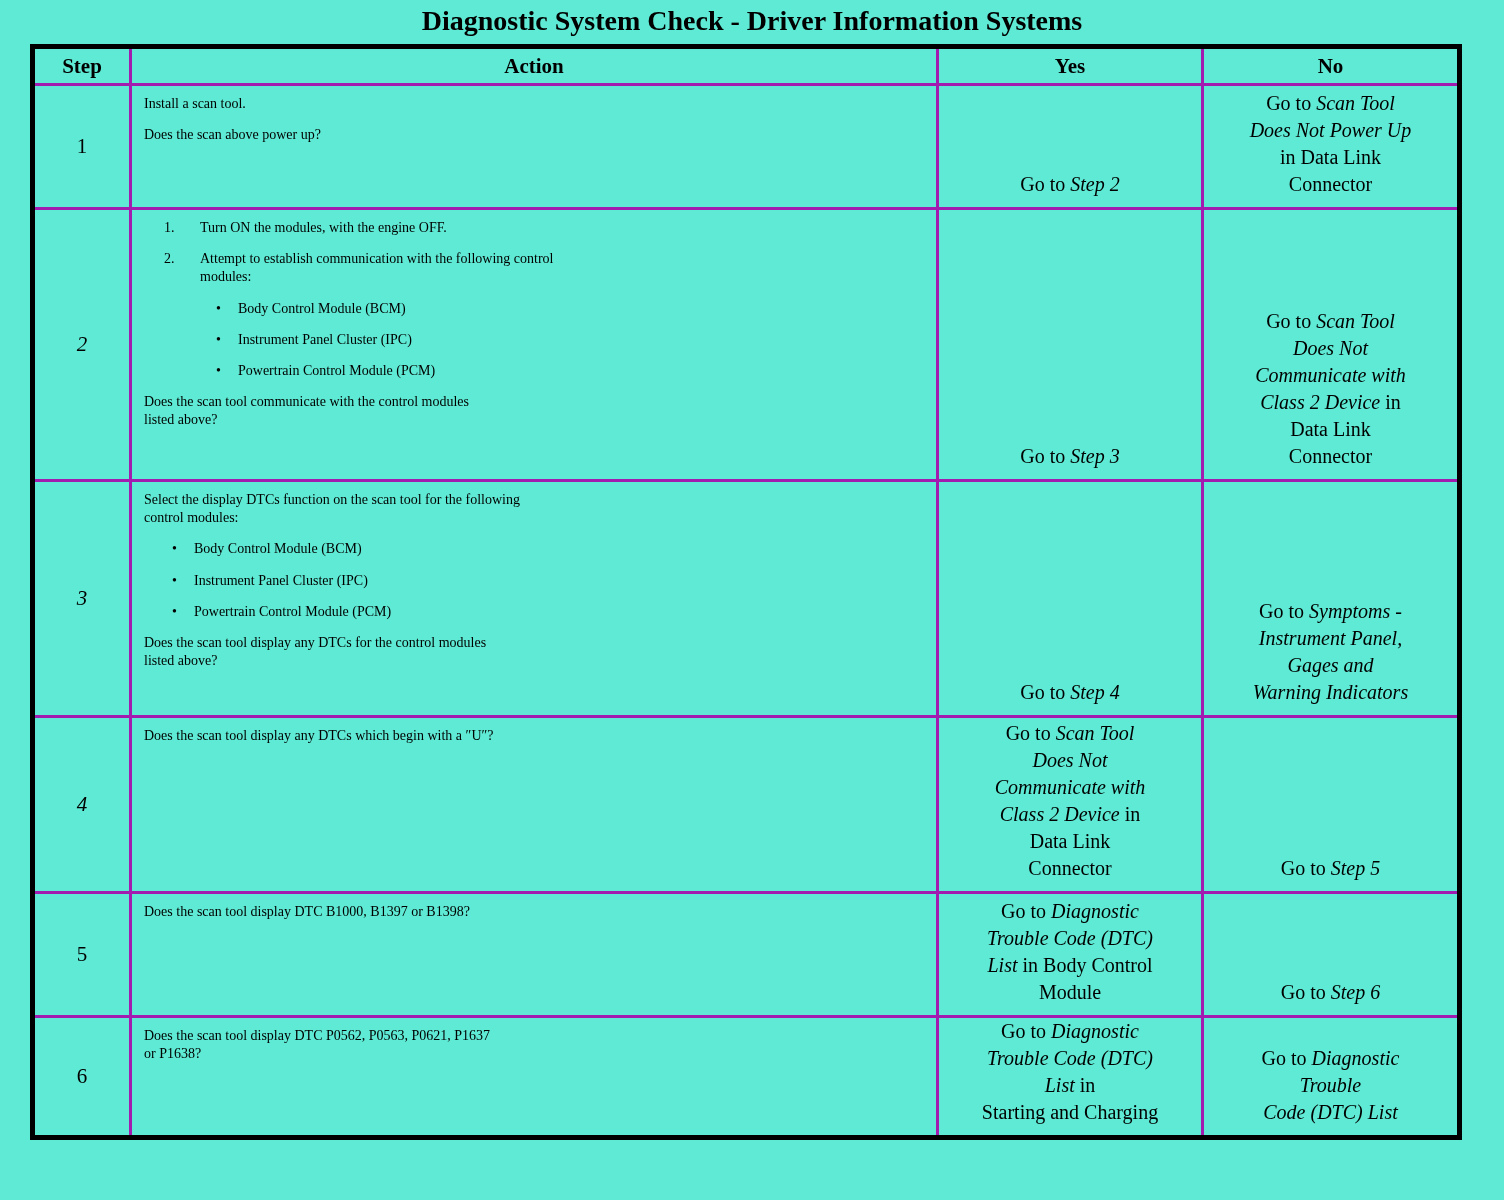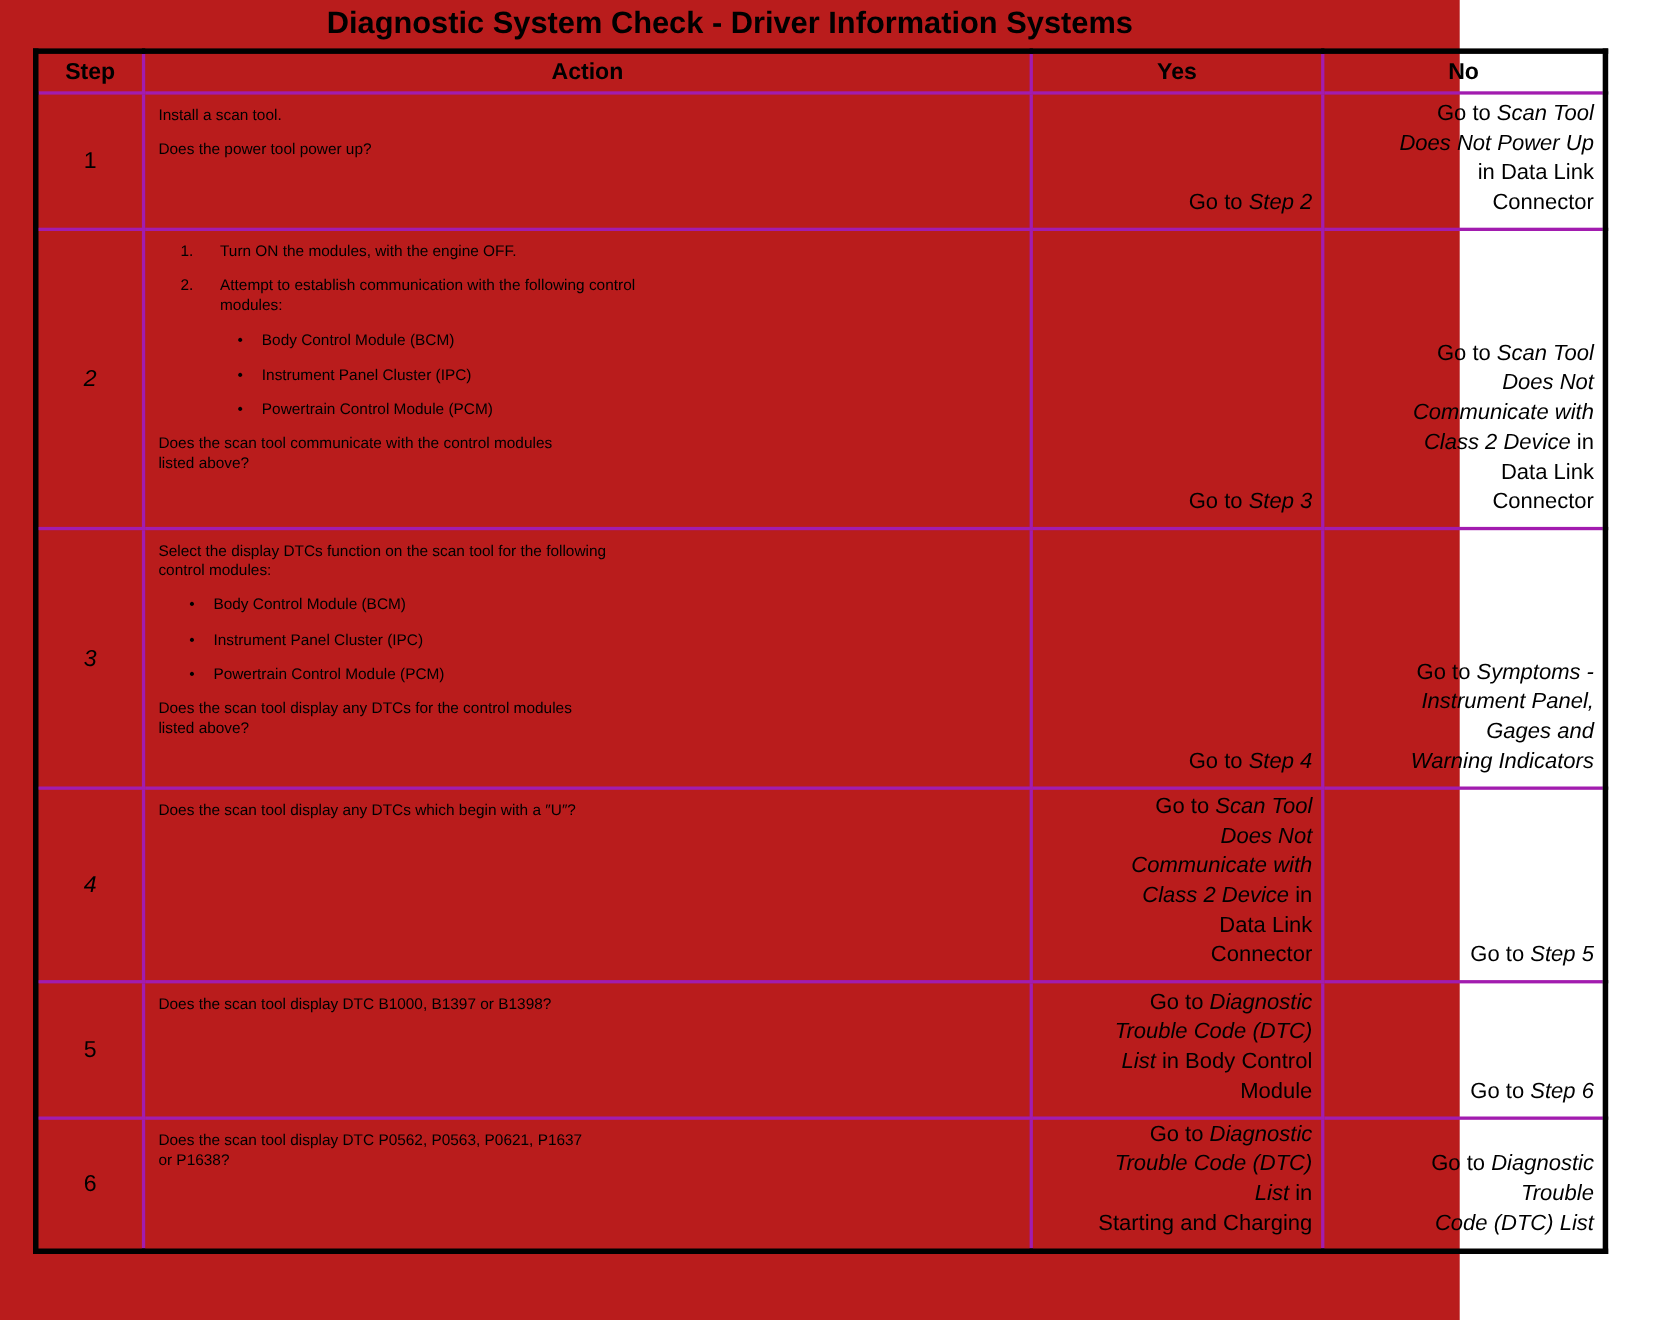--- a/index.html
+++ b/index.html
@@ -1,19 +1,19 @@
 <!DOCTYPE html>
 <html><head>
 <meta charset="utf-8">
 <style>
   html,body { margin:0; padding:0; background:#ffffff; }
   .page {
-    width:1327px; height:1200px; position:relative; box-sizing:border-box;
-    background:#b91c1c; color:#000000;
-    font-family:Liberation Sans, sans-serif;
+    width:1504px; height:1200px; position:relative; box-sizing:border-box;
+    background:#5eead4; color:#000000;
+    font-family:Liberation Serif, serif;
   }
   .title {
     margin:0; padding-top:5px; text-align:center;
     font-size:28px; font-weight:bold; color:#000;
   }
   table.diag {
     position:absolute; left:30px; top:44px; width:1427px;
     border-collapse:collapse; table-layout:fixed;
     border:5px solid #000;
   }
@@ -32,21 +32,21 @@
   .b { font-weight:bold; }
   .it { font-style:italic; }
   td.step {
     text-align:center; vertical-align:middle; font-size:21px; padding:0;
   }
   td.action {
     vertical-align:top; text-align:left; padding:9px 12px;
     font-size:14px; line-height:1.3;
   }
   td.yn {
-    vertical-align:bottom; text-align:right; padding:0 8px 9px;
+    vertical-align:bottom; text-align:center; padding:0 8px 9px;
     font-size:20px; line-height:1.35; white-space:pre-wrap;
   }
   .blk { margin-bottom:13px; }
   .blk:last-child { margin-bottom:0; }
   .p { white-space:pre-wrap; }
   .num { display:flex; padding-left:20px; }
   .num .n { flex:0 0 36px; }
   .num .t { white-space:pre-wrap; }
   .bullet { display:flex; }
   .bullet.ind1 { padding-left:28px; }
@@ -81,21 +81,21 @@
         <th>Yes</th>
         <th>No</th>
       </tr>
     </thead>
     <tbody>
 
     <tr class="rr1">
           <td class="step">1</td>
           <td class="action">
             <div class="blk p">Install a scan tool.</div>
-            <div class="blk p">Does the power tool power up?</div>
+            <div class="blk p">Does the scan above power up?</div>
           </td>
           <td class="yn"><span>Go to </span><span class="it">Step 2</span></td>
           <td class="yn"><span>Go to </span><span class="it">Scan Tool
 Does Not Power Up</span><span>
 in Data Link
 Connector</span></td>
         </tr>
         <tr class="rr2">
           <td class="step it">2</td>
           <td class="action">

